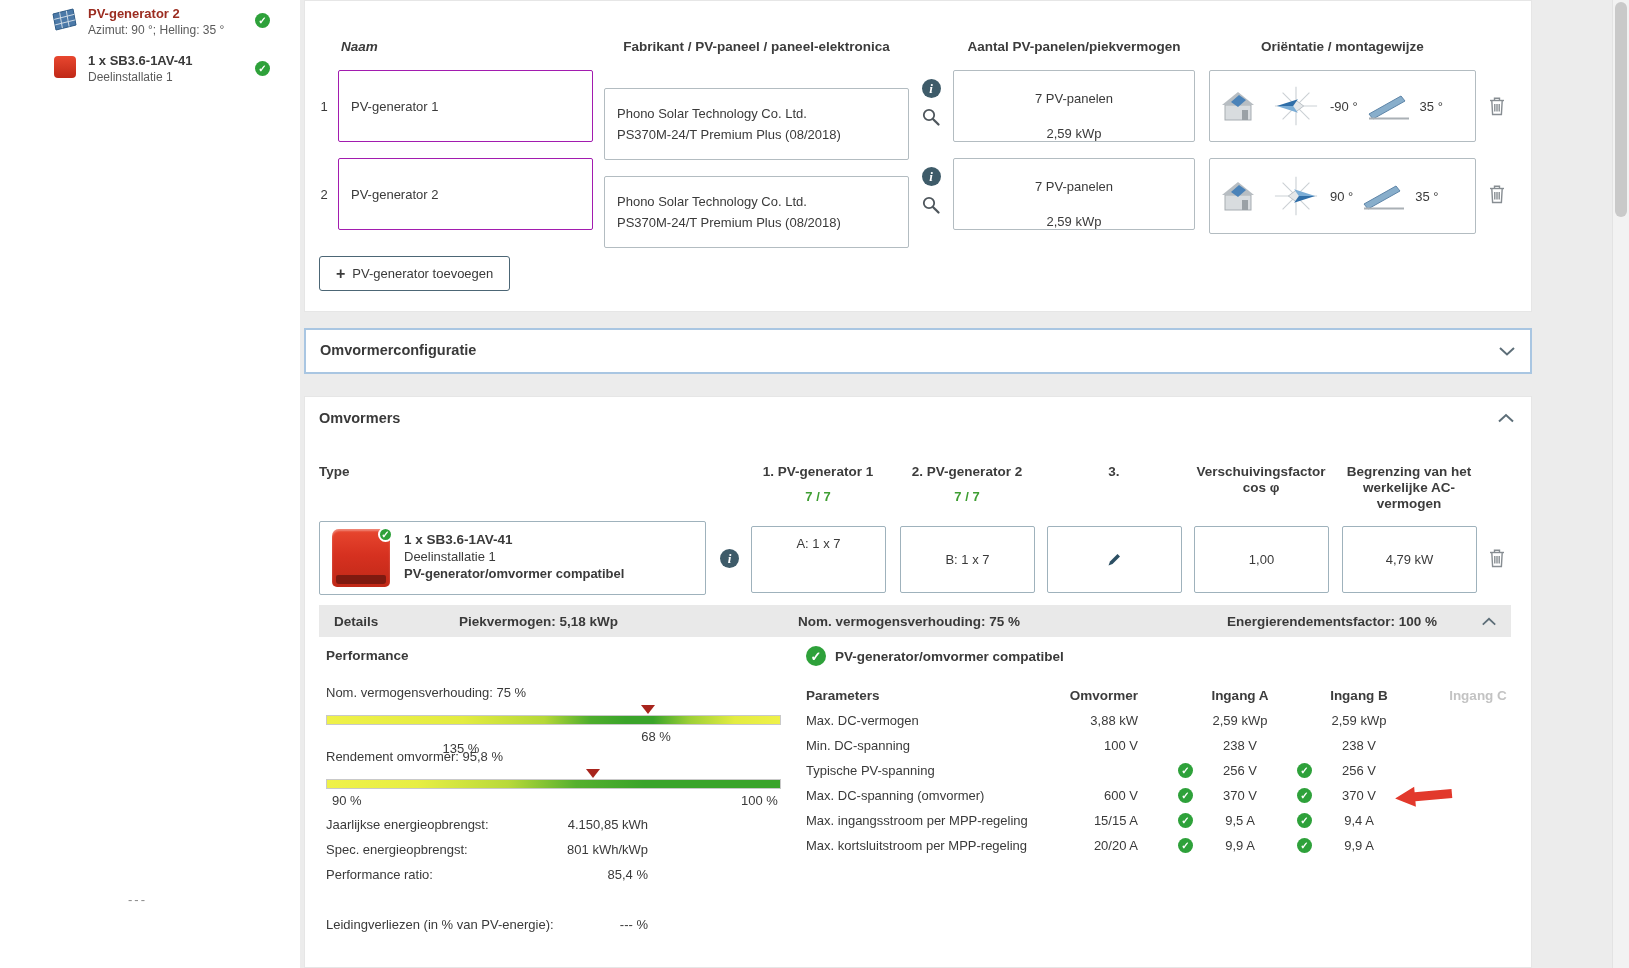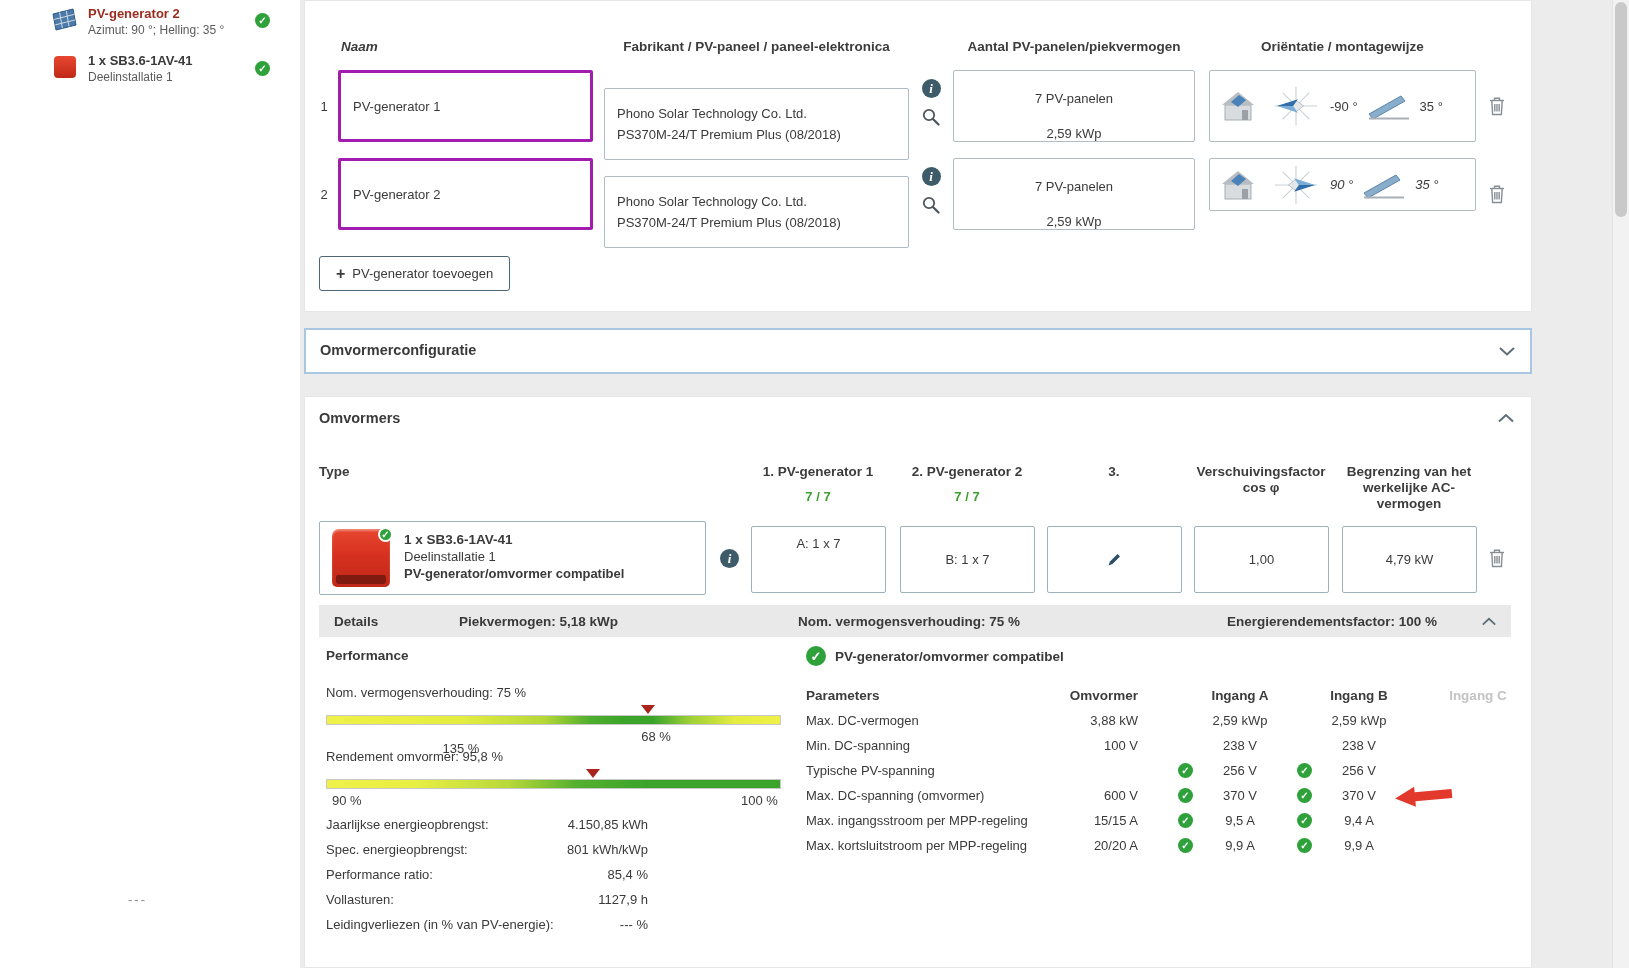--- a/index.html
+++ b/index.html
@@ -26,21 +26,21 @@
   .panel1 { left:304px; top:0; width:1228px; height:312px; }
   .panel2 { left:304px; top:328px; width:1228px; height:46px; border:2px solid #a9c6e2; }
   .panel3 { left:304px; top:396px; width:1228px; height:572px; }
 
   .col-head { position:absolute; top:38px; font-weight:bold; font-size:13.5px; color:#3c3c3c; }
   .center { text-align:center; }
 
   .fbox { position:absolute; background:#fff; border:1px solid #b3bcc1; border-radius:2px; }
   .ibox { position:absolute; background:#fff; border:1px solid #9fb2bc; border-radius:2px; }
 
-  .name-input { position:absolute; border:3px solid #a21caf; border-radius:2px; background:#fff;
+  .name-input { position:absolute; border:1px solid #a21caf; border-radius:2px; background:#fff;
     padding:0 12px; font-family:"Liberation Sans", sans-serif; font-size:13px; color:#3a3a3a; }
 
   .man-box { display:flex; flex-direction:column; justify-content:center; gap:5px; padding-left:12px; line-height:16px;margin-top:18px; }
   .cnt-box { display:flex; flex-direction:column; justify-content:flex-end; align-items:center; gap:20px; line-height:15px; }
   .orient-box { display:flex; align-items:center; padding:0 8px; gap:9px; }
 
   .row-num { position:absolute; width:18px; height:72px; display:flex; align-items:center; justify-content:center; }
 
   .icon-col { position:absolute; width:22px; display:flex; flex-direction:column; align-items:center; gap:9px; }
 
@@ -195,21 +195,21 @@
       <svg width="20" height="20" viewBox="0 0 20 20" fill="none" stroke="#4e565c" stroke-width="1.8">
         <circle cx="8" cy="8" r="5.2"></circle>
           <path d="M12.2 12.2 L17.5 17.5" stroke-linecap="round" stroke-width="2.3"></path>
       </svg>
     </span>
   </div>
   <div class="fbox cnt-box" style="left:648px;top:157px;width:242px;height:72px;">
     <div>7 PV-panelen</div>
     <div>2,59 kWp</div>
   </div>
-  <div class="fbox orient-box" style="left:904px;top:157px;width:267px;height:53px;font-style:italic;">
+  <div class="fbox orient-box" style="left:904px;top:157px;width:267px;height:76px;">
     <span>
       <svg width="44" height="34" viewBox="0 0 44 34">
         <rect x="7" y="16" width="26" height="15" fill="#d8dcdf" stroke="#a7adb2"></rect>
         <polygon points="4,16 20,3 36,16" fill="#b7bdc2"></polygon>
         <polygon points="13,13 21,6 28,11 20,18" fill="#4a82b8"></polygon>
         <rect x="24" y="21" width="6" height="10" fill="#9aa1a6"></rect>
       </svg>
     </span>
     <span class="rot-r">
       <svg width="50" height="46" viewBox="0 0 52 48">
@@ -339,24 +339,20 @@
     <span class="stat-value">4.150,85 kWh</span>
   </div>
   <div class="stat-row" style="left:21px;top:441px;">
     <span class="stat-label">Spec. energieopbrengst:</span>
     <span class="stat-value">801 kWh/kWp</span>
   </div>
   <div class="stat-row" style="left:21px;top:466px;">
     <span class="stat-label">Performance ratio:</span>
     <span class="stat-value">85,4 %</span>
   </div>
-  <div class="stat-row" style="left:21px;top:491px;">
-    <span class="stat-label">Vollasturen:</span>
-    <span class="stat-value">1127,9 h</span>
-  </div>
   <div class="stat-row" style="left:21px;top:516px;">
     <span class="stat-label">Leidingverliezen (in % van PV-energie):</span>
     <span class="stat-value">--- %</span>
   </div>
 
   <div class="abs" style="left:501px;top:249px;display:flex;align-items:center;gap:9px;">
     <span class="check check-lg"></span>
     <span style="font-weight:bold;font-size:13.5px;">PV-generator/omvormer compatibel</span>
   </div>
 

